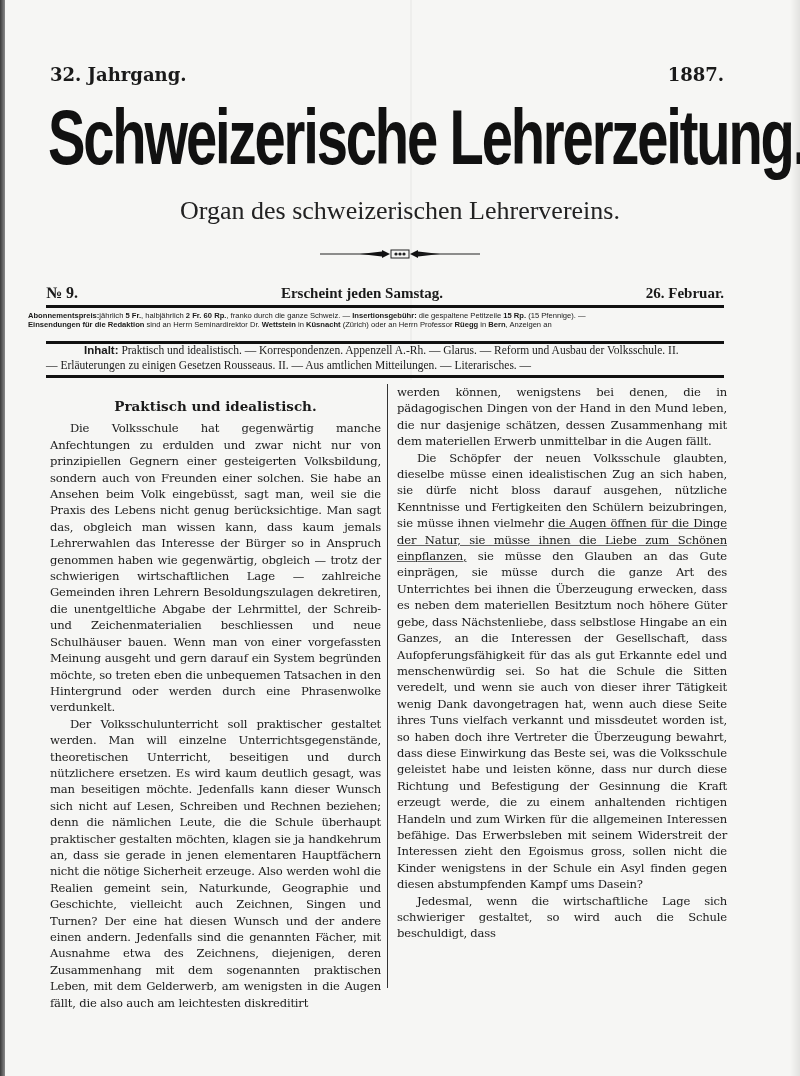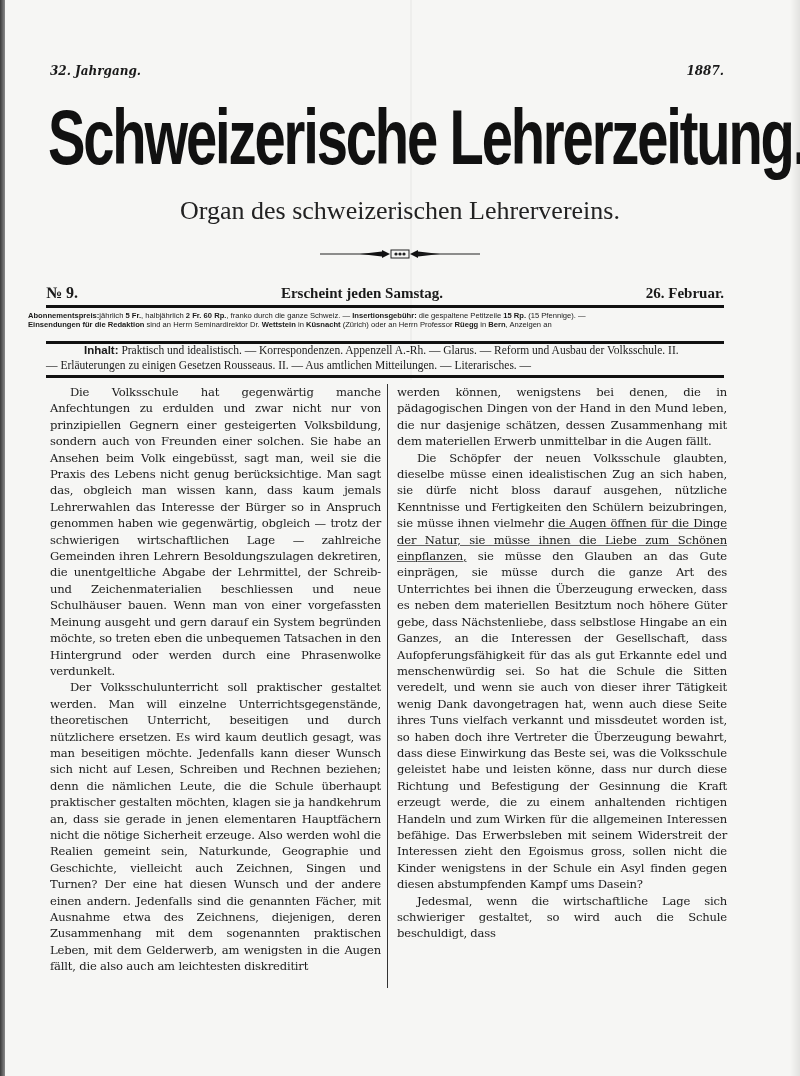--- a/index.html
+++ b/index.html
@@ -14,21 +14,21 @@
       position: absolute; left: 0; top: 0; width: 5px; height: 1076px;
       background: linear-gradient(to right, #3a3a3a, #8a8a8a);
     }
     .fold {
       position: absolute; left: 410px; top: 0; width: 2px; height: 380px;
       background: rgba(0,0,0,0.03);
     }
     .meta-row {
       position: absolute; top: 64px; left: 50px; width: 674px;
       display: flex; justify-content: space-between;
-      font-family: "DejaVu Serif", serif; font-weight: bold; font-size: 12px; font-style: italic;
+      font-family: "DejaVu Serif", serif; font-weight: bold; font-size: 18px;
     }
     .masthead {
       position: absolute; top: 92px; left: 48px; width: 684px;
       text-align: center;
       font-family: "Liberation Sans", sans-serif;
       font-weight: bold;
       font-size: 78px;
       line-height: 90px;
       letter-spacing: -3px;
       transform: scaleX(0.72);
@@ -137,20 +137,21 @@
 <div class="rule-thick" style="top:341px;"></div>
 
 <div class="contents">
   <div class="indent"><b>Inhalt:</b><span> Praktisch und idealistisch. — Korrespondenzen. Appenzell A.-Rh. — Glarus. — Reform und Ausbau der Volksschule. II.</span></div>
   <div>— Erläuterungen zu einigen Gesetzen Rousseaus. II. — Aus amtlichen Mitteilungen. — Literarisches. —</div>
 </div>
 
 <div class="rule-thick" style="top:375px;"></div>
 
 <div class="col col-left">
+  <div class="article-title">Praktisch und idealistisch.</div>
   <p>Die Volksschule hat gegenwärtig manche Anfechtungen zu erdulden und zwar nicht nur von prinzipiellen Gegnern einer gesteigerten Volksbildung, sondern auch von Freunden einer solchen. Sie habe an Ansehen beim Volk eingebüsst, sagt man, weil sie die Praxis des Lebens nicht genug berücksichtige. Man sagt das, obgleich man wissen kann, dass kaum jemals Lehrerwahlen das Interesse der Bürger so in Anspruch genommen haben wie gegenwärtig, obgleich — trotz der schwierigen wirtschaftlichen Lage — zahlreiche Gemeinden ihren Lehrern Besoldungszulagen dekretiren, die unentgeltliche Abgabe der Lehrmittel, der Schreib- und Zeichenmaterialien beschliessen und neue Schulhäuser bauen. Wenn man von einer vorgefassten Meinung ausgeht und gern darauf ein System begründen möchte, so treten eben die unbequemen Tatsachen in den Hintergrund oder werden durch eine Phrasenwolke verdunkelt.</p>
   <p>Der Volksschulunterricht soll praktischer gestaltet werden. Man will einzelne Unterrichtsgegenstände, theoretischen Unterricht, beseitigen und durch nützlichere ersetzen. Es wird kaum deutlich gesagt, was man beseitigen möchte. Jedenfalls kann dieser Wunsch sich nicht auf Lesen, Schreiben und Rechnen beziehen; denn die nämlichen Leute, die die Schule überhaupt praktischer gestalten möchten, klagen sie ja handkehrum an, dass sie gerade in jenen elementaren Hauptfächern nicht die nötige Sicherheit erzeuge. Also werden wohl die Realien gemeint sein, Naturkunde, Geographie und Geschichte, vielleicht auch Zeichnen, Singen und Turnen? Der eine hat diesen Wunsch und der andere einen andern. Jedenfalls sind die genannten Fächer, mit Ausnahme etwa des Zeichnens, diejenigen, deren Zusammenhang mit dem sogenannten praktischen Leben, mit dem Gelderwerb, am wenigsten in die Augen fällt, die also auch am leichtesten diskreditirt</p>
 </div>
 
 <div class="col-divider"></div>
 
 <div class="col col-right">
   <p class="noindent">werden können, wenigstens bei denen, die in pädagogischen Dingen von der Hand in den Mund leben, die nur dasjenige schätzen, dessen Zusammenhang mit dem materiellen Erwerb unmittelbar in die Augen fällt.</p>
   <p><span>Die Schöpfer der neuen Volksschule glaubten, dieselbe müsse einen idealistischen Zug an sich haben, sie dürfe nicht bloss darauf ausgehen, nützliche Kenntnisse und Fertigkeiten den Schülern beizubringen, sie müsse ihnen vielmehr </span><span class="underline-mark">die Augen öffnen für die Dinge der Natur, sie müsse ihnen die Liebe zum Schönen einpflanzen,</span><span> sie müsse den Glauben an das Gute einprägen, sie müsse durch die ganze Art des Unterrichtes bei ihnen die Überzeugung erwecken, dass es neben dem materiellen Besitztum noch höhere Güter gebe, dass Nächstenliebe, dass selbstlose Hingabe an ein Ganzes, an die Interessen der Gesellschaft, dass Aufopferungsfähigkeit für das als gut Erkannte edel und menschenwürdig sei. So hat die Schule die Sitten veredelt, und wenn sie auch von dieser ihrer Tätigkeit wenig Dank davongetragen hat, wenn auch diese Seite ihres Tuns vielfach verkannt und missdeutet worden ist, so haben doch ihre Vertreter die Überzeugung bewahrt, dass diese Einwirkung das Beste sei, was die Volksschule geleistet habe und leisten könne, dass nur durch diese Richtung und Befestigung der Gesinnung die Kraft erzeugt werde, die zu einem anhaltenden richtigen Handeln und zum Wirken für die allgemeinen Interessen befähige. Das Erwerbsleben mit seinem Widerstreit der Interessen zieht den Egoismus gross, sollen nicht die Kinder wenigstens in der Schule ein Asyl finden gegen diesen abstumpfenden Kampf ums Dasein?</span></p>
   <p>Jedesmal, wenn die wirtschaftliche Lage sich schwieriger gestaltet, so wird auch die Schule beschuldigt, dass</p>

